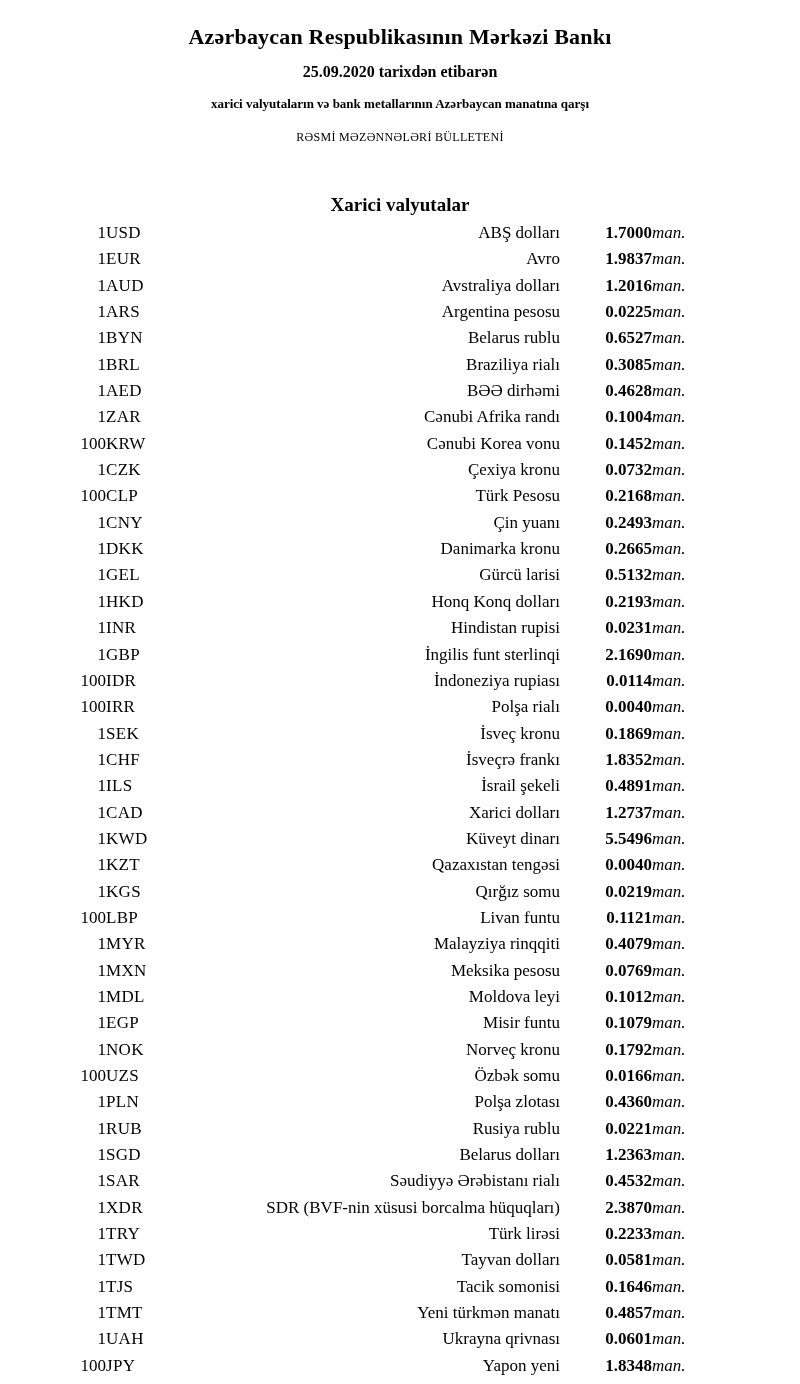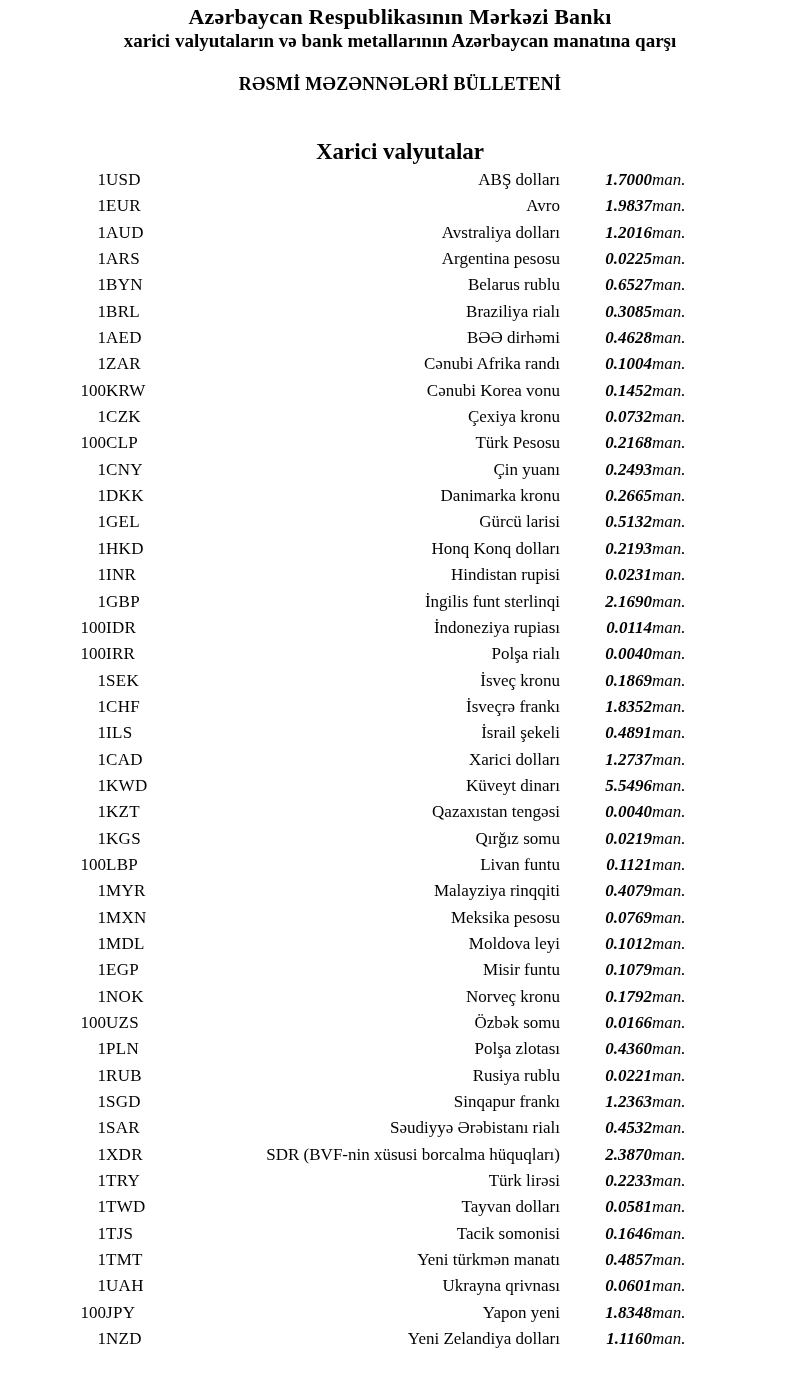--- a/index.html
+++ b/index.html
@@ -10,50 +10,51 @@
   .page {
     position: relative;
     width: 680px;
     height: 1384px;
     margin: 0 auto;
     background: #ffffff;
     color: #000000;
     font-family: "Liberation Serif", "DejaVu Serif", serif;
     overflow: hidden;
     box-sizing: border-box;
-    padding-top: 4px;
+    padding-top: 24px;
   }
   .doc-header { text-align: center; }
   .bank-title {
     font-size: 22px;
     line-height: 26px;
     font-weight: bold;
     letter-spacing: 0.2px;
   }
   .date-line {
     font-size: 16px;
     line-height: 20px;
     font-weight: bold;
     margin-top: 12px;
   }
   .subject-line {
-    font-size: 19px;
+    font-size: 13px;
     line-height: 21px;
     font-weight: bold;
+    margin-top: 11px;
   }
   .bulletin-line {
-    font-size: 18px;
+    font-size: 12px;
     line-height: 22px;
-    font-weight: bold;
-    margin-top: 22px;
+    font-weight: normal;
+    margin-top: 12px;
     letter-spacing: 0.3px;
   }
   .section-title {
     text-align: center;
-    font-size: 23px;
+    font-size: 19px;
     line-height: 21px;
     font-weight: bold;
     margin-top: 46px;
   }
   table.rates {
     width: 100%;
     border-collapse: collapse;
     table-layout: fixed;
     margin-top: 5px;
   }
@@ -62,30 +63,31 @@
     height: 26.35px;
     padding: 0;
     line-height: 26.35px;
     vertical-align: middle;
     white-space: nowrap;
     overflow: visible;
   }
   td.qty   { width: 46px;  text-align: right; }
   td.code  { width: 64px;  letter-spacing: 0.3px; }
   td.name  { text-align: right; padding-left: 10px; }
-  td.rate  { width: 92px;  text-align: right; font-weight: bold; font-style: italic; }
+  td.rate  { width: 92px;  text-align: right; font-weight: bold; }
   td.unit  { width: 88px;  text-align: left; padding-left: 21px; box-sizing: border-box; font-style: italic; }
 </style>
 </head>
 <body>
 
 <div class="page">
 
   <div class="doc-header">
     <div class="bank-title">Azərbaycan Respublikasının Mərkəzi Bankı</div>
+    <div class="date-line">25.09.2020 tarixdən etibarən</div>
     <div class="subject-line">xarici valyutaların və bank metallarının Azərbaycan manatına qarşı</div>
     <div class="bulletin-line">RƏSMİ MƏZƏNNƏLƏRİ BÜLLETENİ</div>
   </div>
 
   <div class="section-title">Xarici valyutalar</div>
 
   <table class="rates">
     <tbody>
         <tr class="rate-row">
       <td class="qty">1</td>
@@ -328,21 +330,21 @@
         <tr class="rate-row">
       <td class="qty">1</td>
       <td class="code">RUB</td>
       <td class="name">Rusiya rublu</td>
       <td class="rate">0.0221</td>
       <td class="unit">man.</td>
     </tr>
         <tr class="rate-row">
       <td class="qty">1</td>
       <td class="code">SGD</td>
-      <td class="name">Sinqapur frankı</td>
+      <td class="name">Belarus dolları</td>
       <td class="rate">1.2363</td>
       <td class="unit">man.</td>
     </tr>
         <tr class="rate-row">
       <td class="qty">1</td>
       <td class="code">SAR</td>
       <td class="name">Səudiyyə Ərəbistanı rialı</td>
       <td class="rate">0.4532</td>
       <td class="unit">man.</td>
     </tr>

